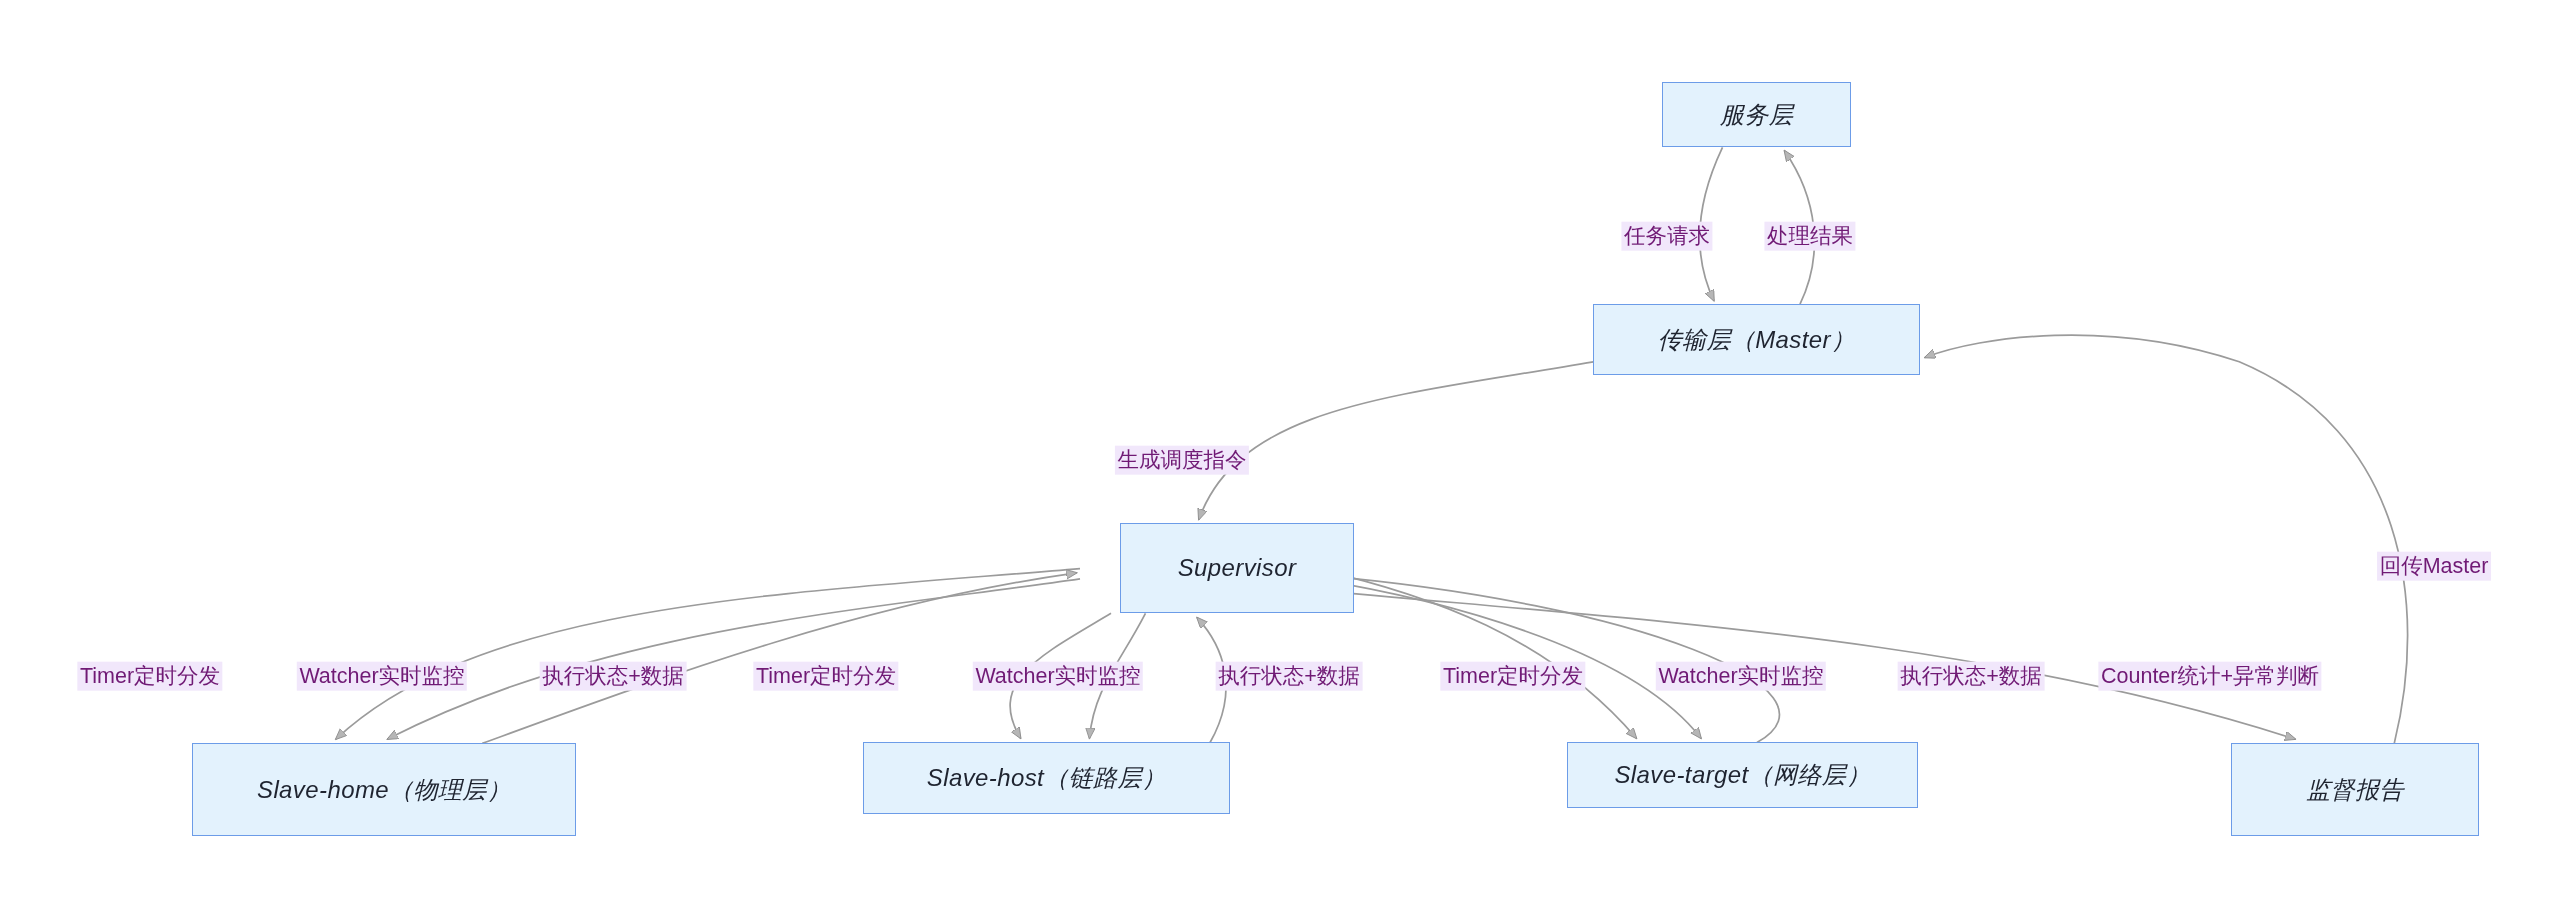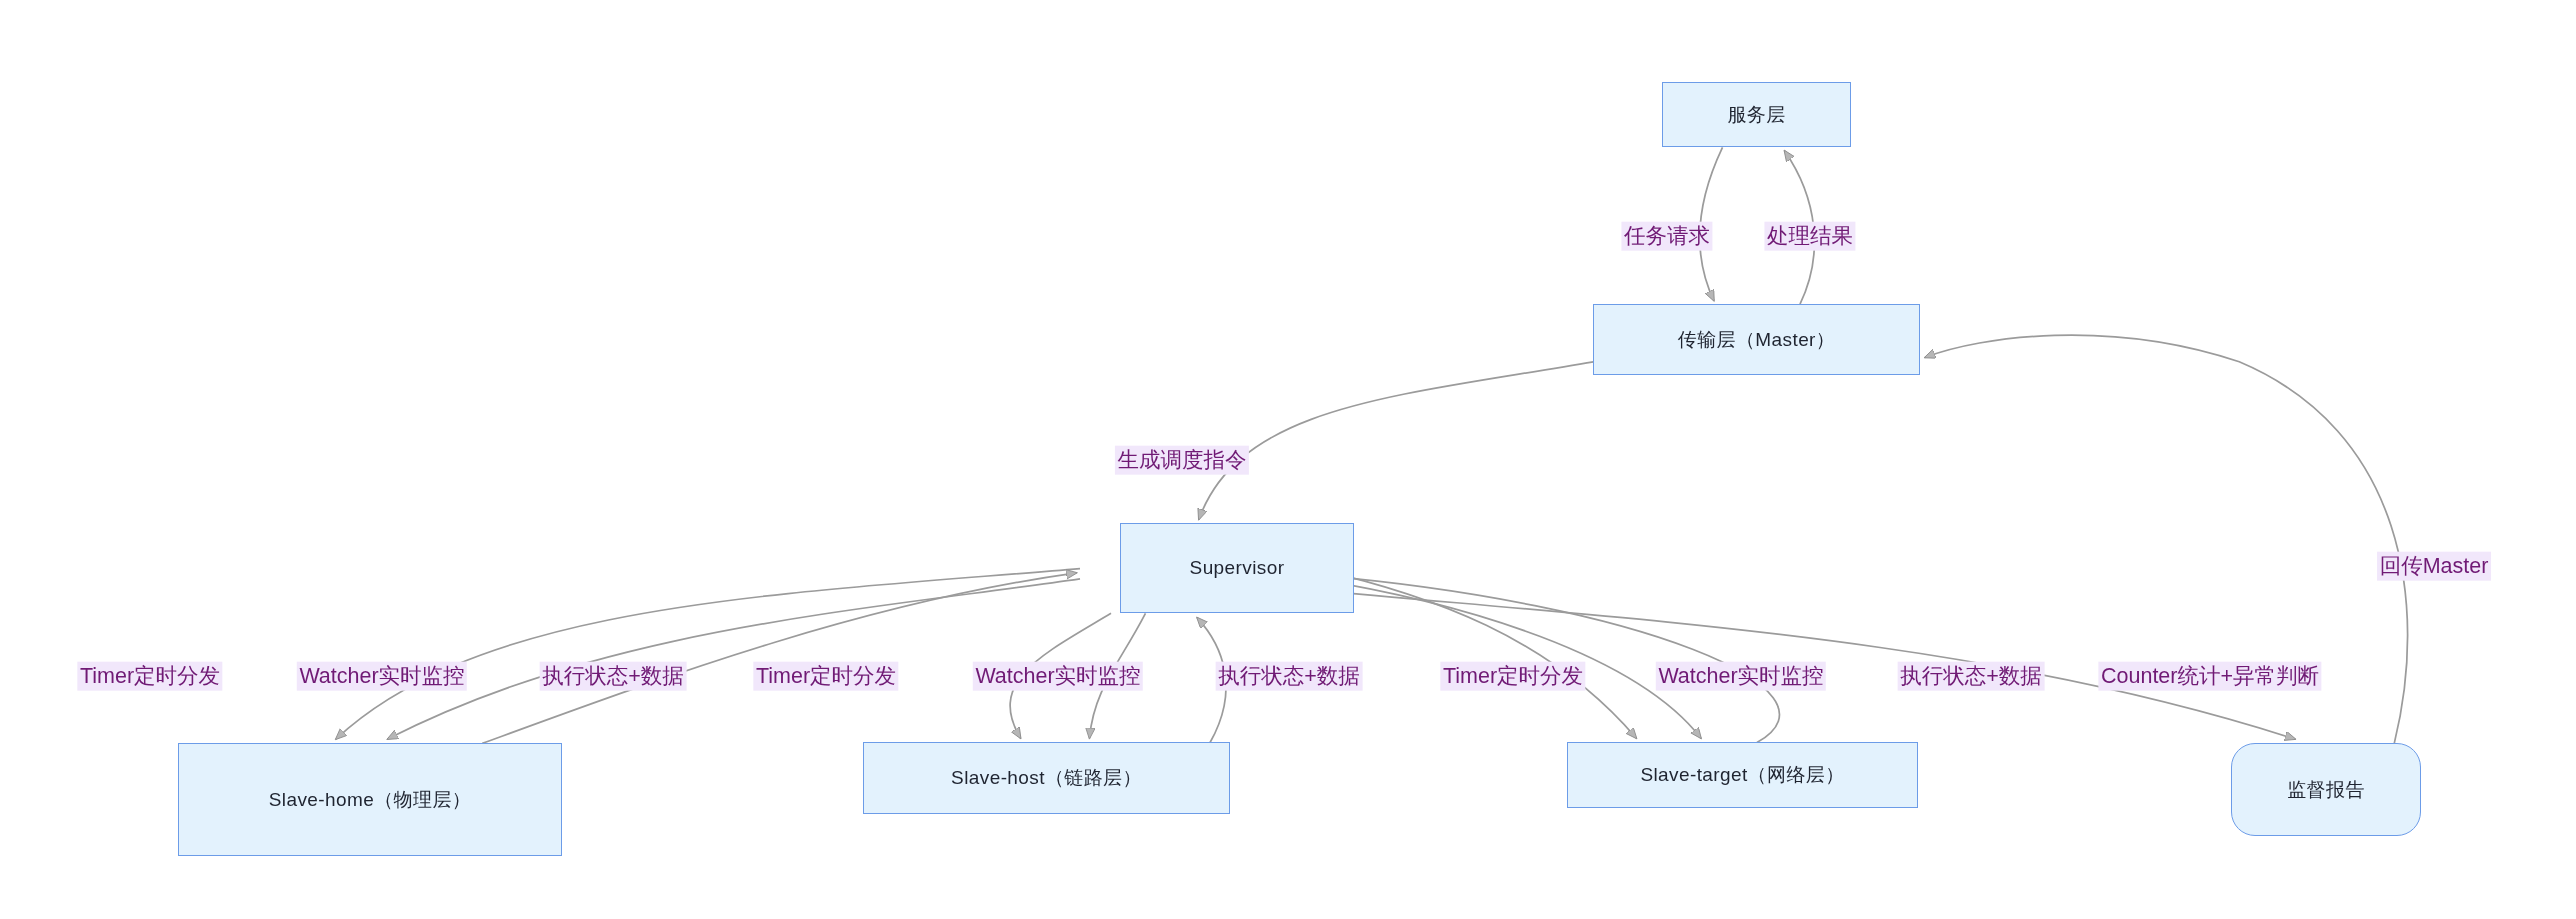--- a/index.html
+++ b/index.html
@@ -10,24 +10,25 @@
   }
   #stage{position:relative;width:2576px;height:920px;background:#ffffff;}
   #wires{position:absolute;left:0;top:0;width:2576px;height:920px;}
   .node{
     position:absolute;
     box-sizing:border-box;
     background:#e3f2fd;
     border:1.7px solid #6c9ce8;
     display:flex;align-items:center;justify-content:center;
     color:#1f2430;
-    font-size:19px;
+    font-size:24px;
     letter-spacing:0.4px;
     text-align:center;
     white-space:nowrap;
+    font-style:italic;
   }
   .edge-label{
     position:absolute;
     background:#f1e7fb;
     color:#701a75;
     font-size:21.5px;
     line-height:1.25;
     padding:0.9px 2.6px;
     white-space:nowrap;
     transform:translate(-50%,-50%);
@@ -81,33 +82,33 @@
   </div>
 
   <div class="node" style="left:1593px;top:304px;width:327px;height:71px;">
     <span>传输层（Master）</span>
   </div>
 
   <div class="node" style="left:1120px;top:523px;width:234px;height:90px;">
     <span>Supervisor</span>
   </div>
 
-  <div class="node" style="left:178px;top:743px;width:384px;height:113px;">
+  <div class="node" style="left:192px;top:743px;width:384px;height:93px;">
     <span>Slave-home（物理层）</span>
   </div>
 
   <div class="node" style="left:863px;top:742px;width:367px;height:72px;">
     <span>Slave-host（链路层）</span>
   </div>
 
   <div class="node" style="left:1567px;top:742px;width:351px;height:66px;">
     <span>Slave-target（网络层）</span>
   </div>
 
-  <div class="node" style="left:2231px;top:743px;width:190px;height:93px;border-radius:24px;">
+  <div class="node" style="left:2231px;top:743px;width:248px;height:93px;">
     <span>监督报告</span>
   </div>
 
   <div class="edge-label" style="left:1667px;top:236px;">任务请求</div>
   <div class="edge-label" style="left:1810px;top:236px;">处理结果</div>
   <div class="edge-label" style="left:1182px;top:451px;margin-top:9px;">生成调度指令</div>
   <div class="edge-label" style="left:150px;top:676px;">Timer定时分发</div>
   <div class="edge-label" style="left:382px;top:676px;">Watcher实时监控</div>
   <div class="edge-label" style="left:613px;top:676px;">执行状态+数据</div>
   <div class="edge-label" style="left:826px;top:676px;">Timer定时分发</div>

